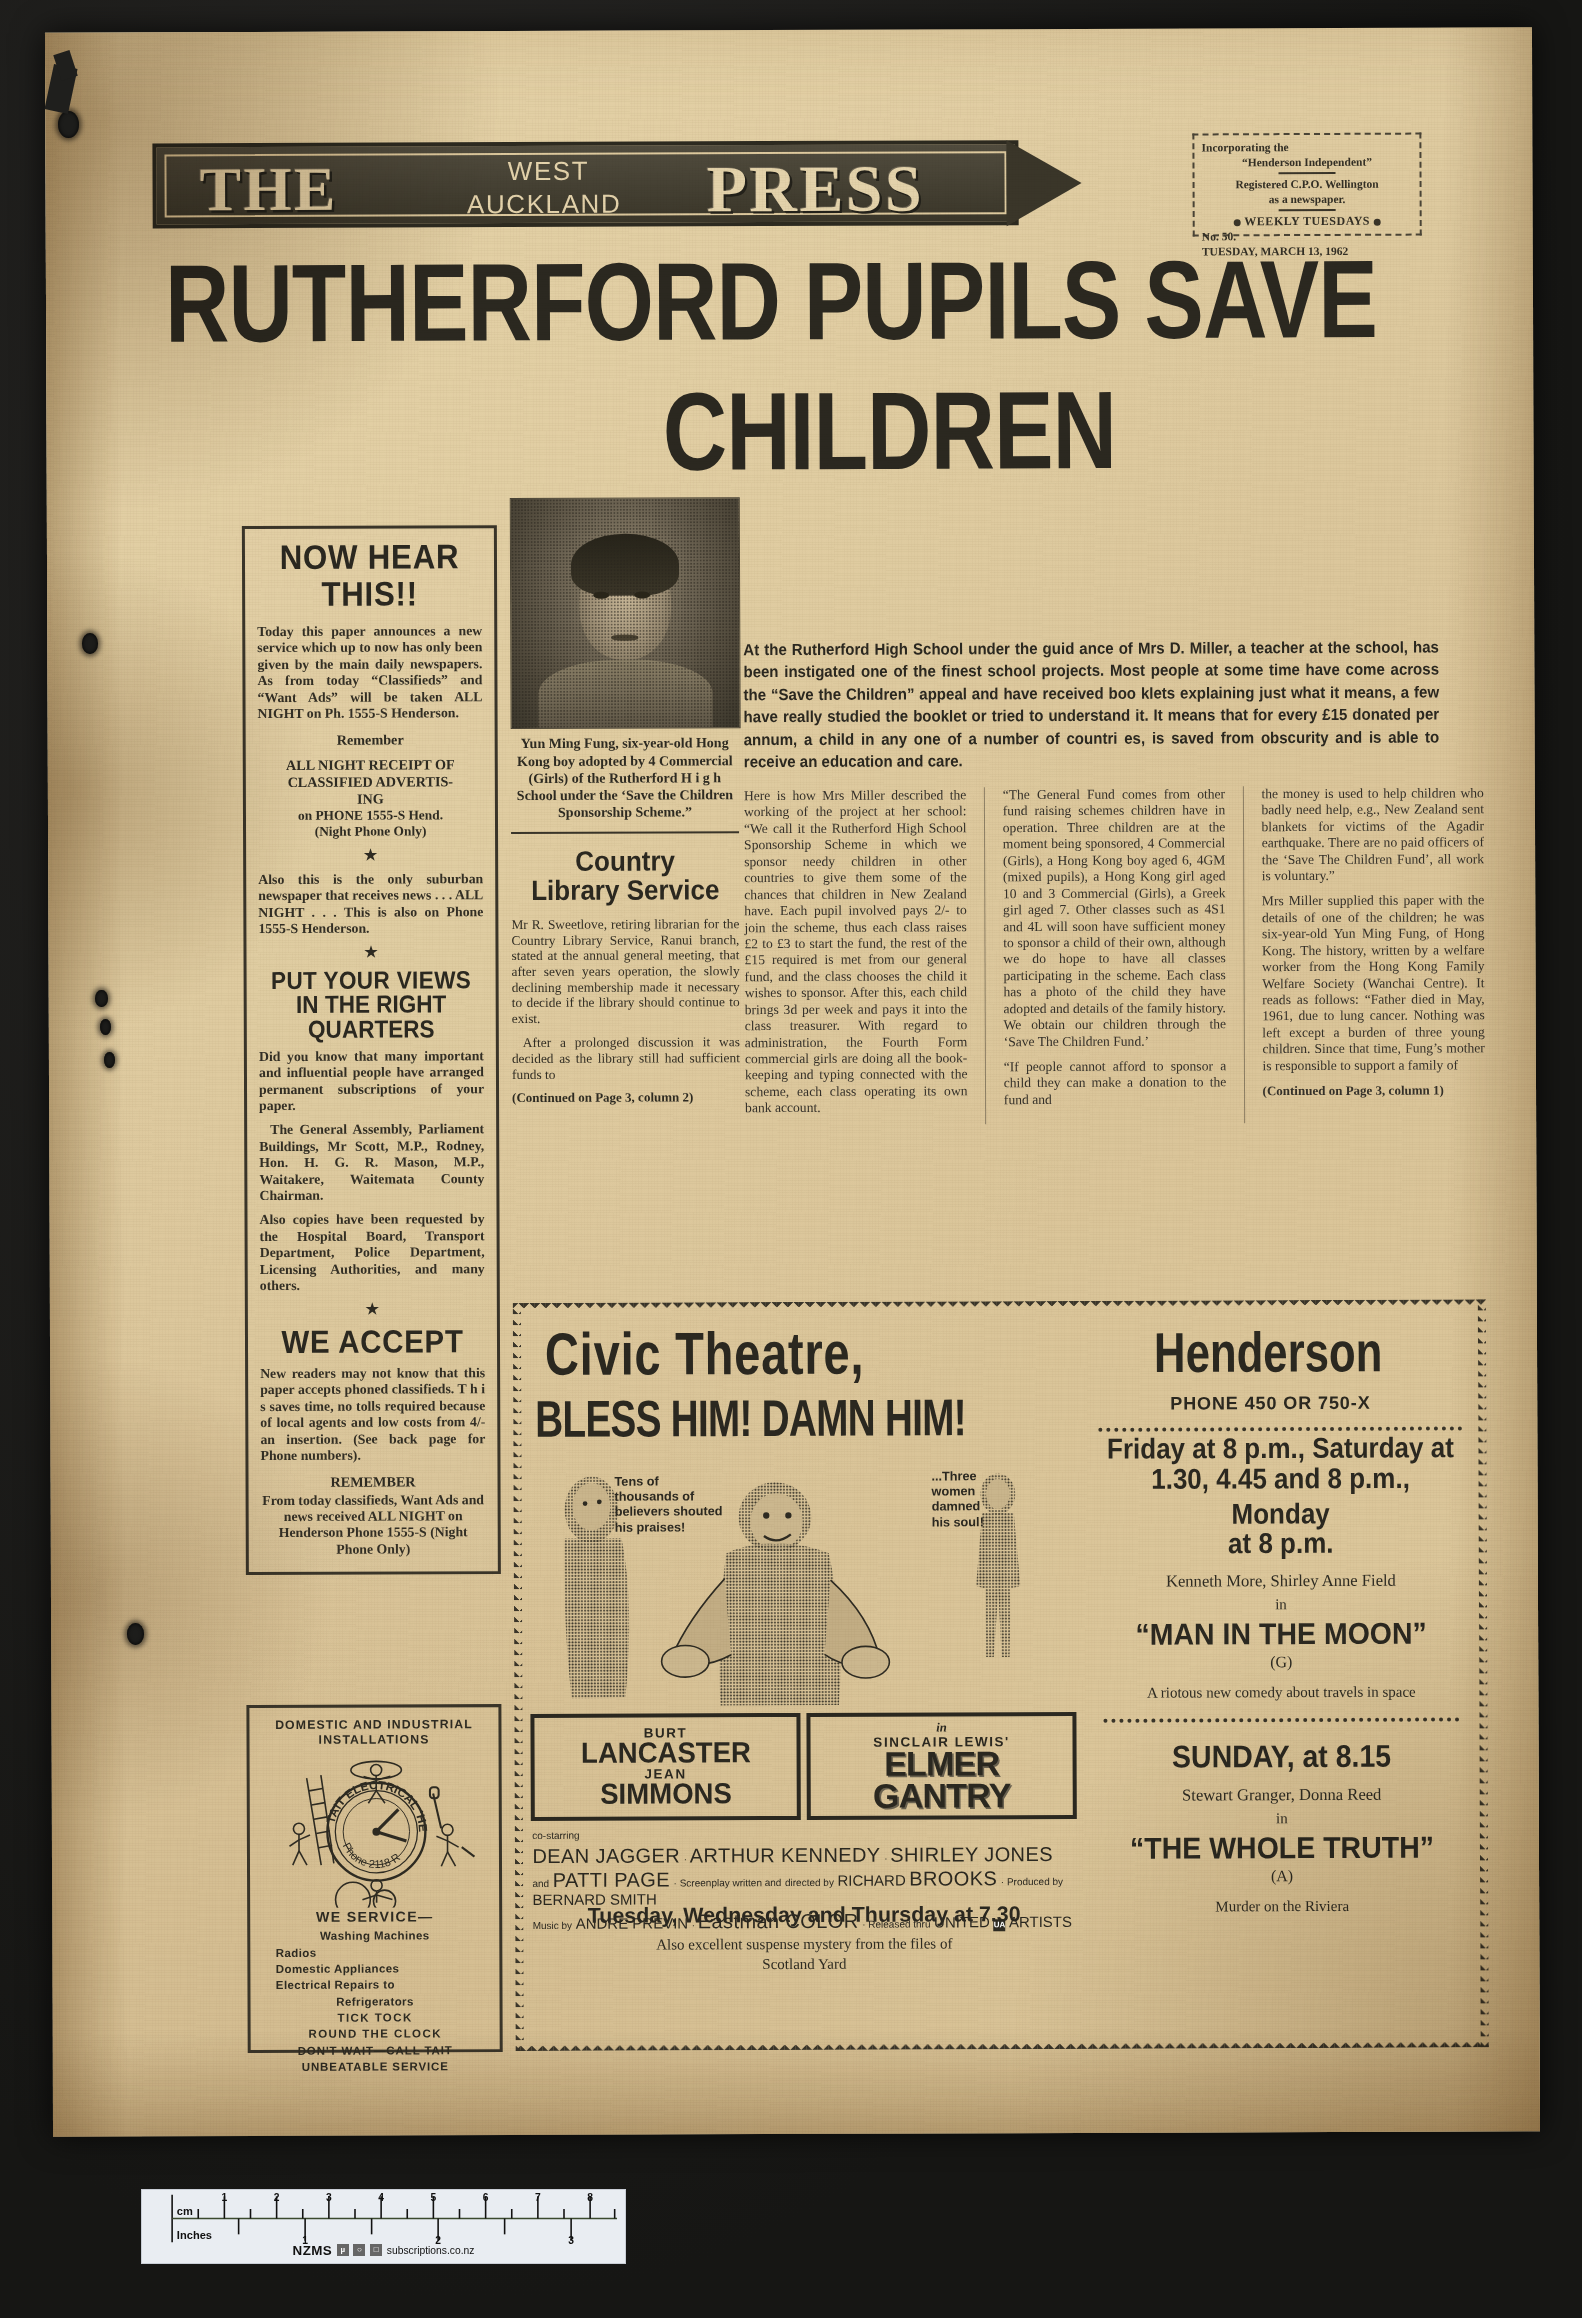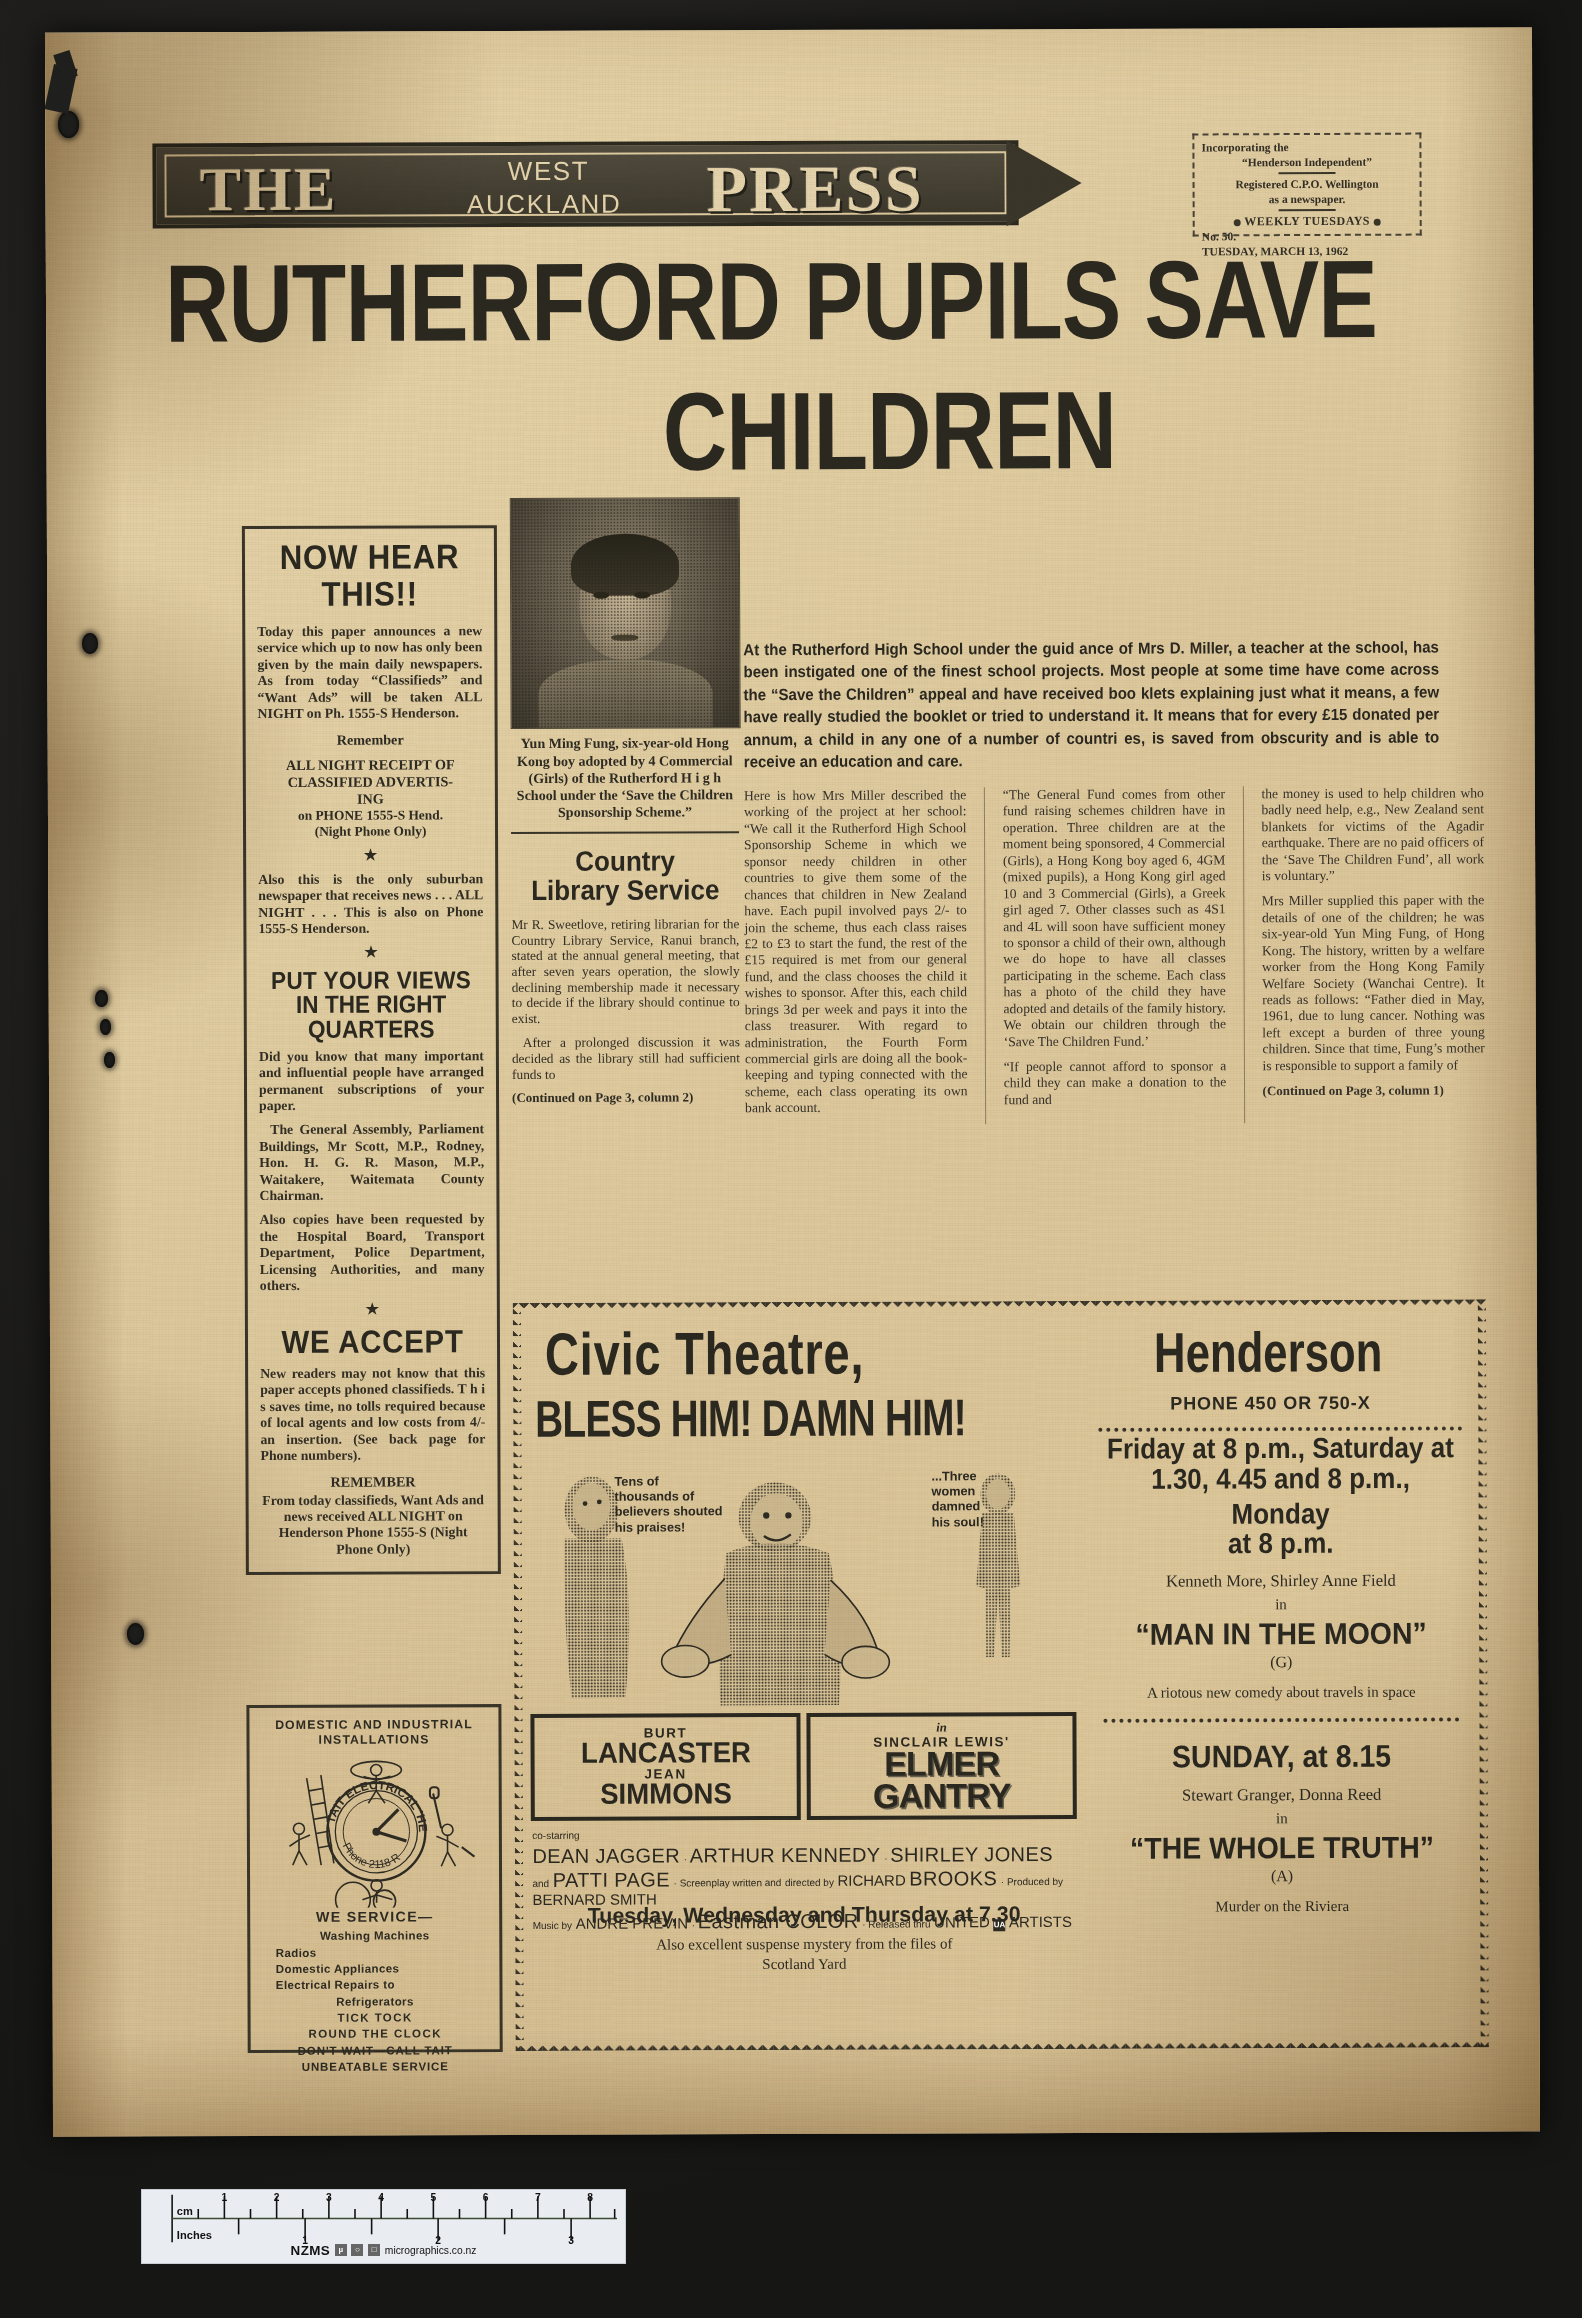--- a/index.html
+++ b/index.html
@@ -816,16 +816,16 @@
         <text x="542" y="68">3</text>
     </g>
     <text x="44" y="32" font-family="Liberation Sans, sans-serif" font-size="14" font-weight="700" fill="#111">cm</text>
     <text x="44" y="62" font-family="Liberation Sans, sans-serif" font-size="14" font-weight="700" fill="#111">Inches</text>
   </svg>
   <div id="nzms-row">
     <span id="nzms-logo">NZMS</span>
     <span class="nz-sq">µ</span>
     <span class="nz-sq">○</span>
     <span class="nz-sq">□</span>
-    <span id="nzms-url">micrographics.co.nz</span>
+    <span id="nzms-url">subscriptions.co.nz</span>
   </div>
 </div>
 
 
 </body></html>

